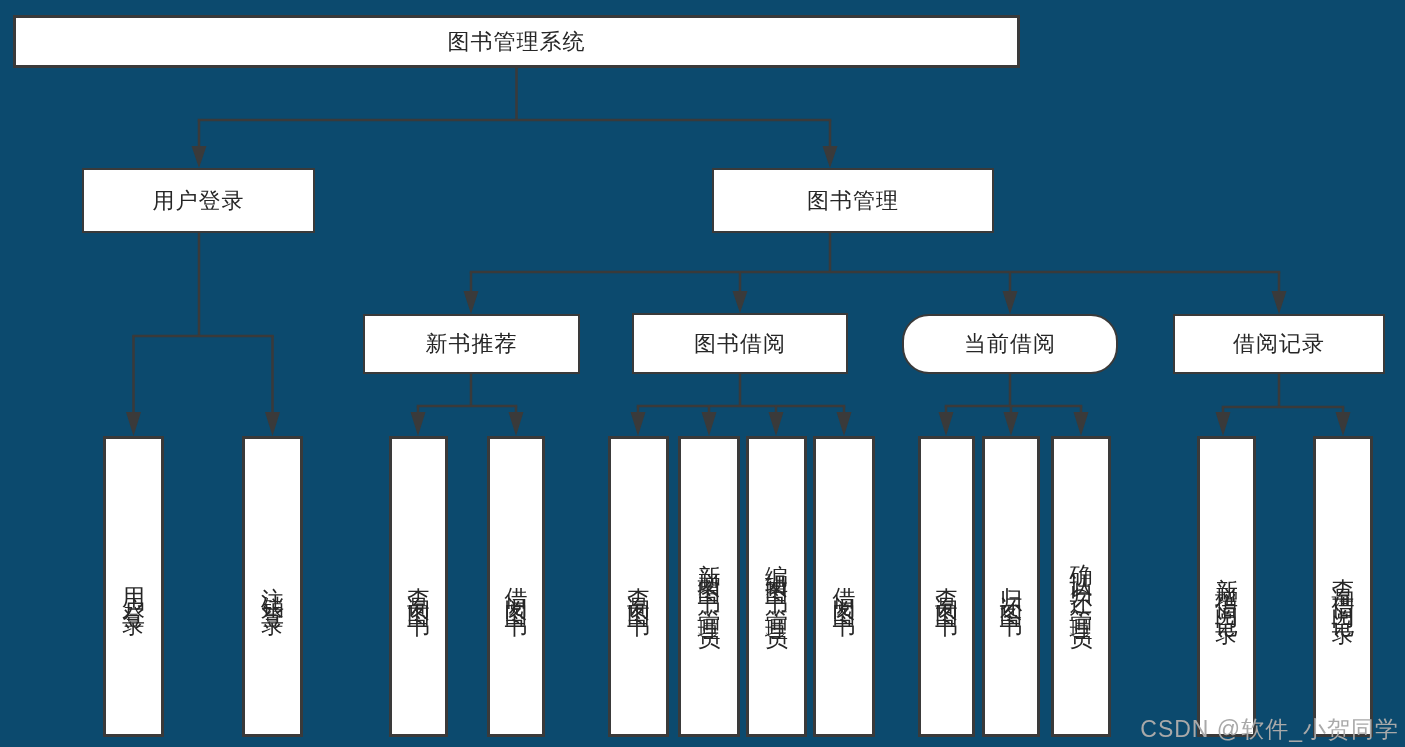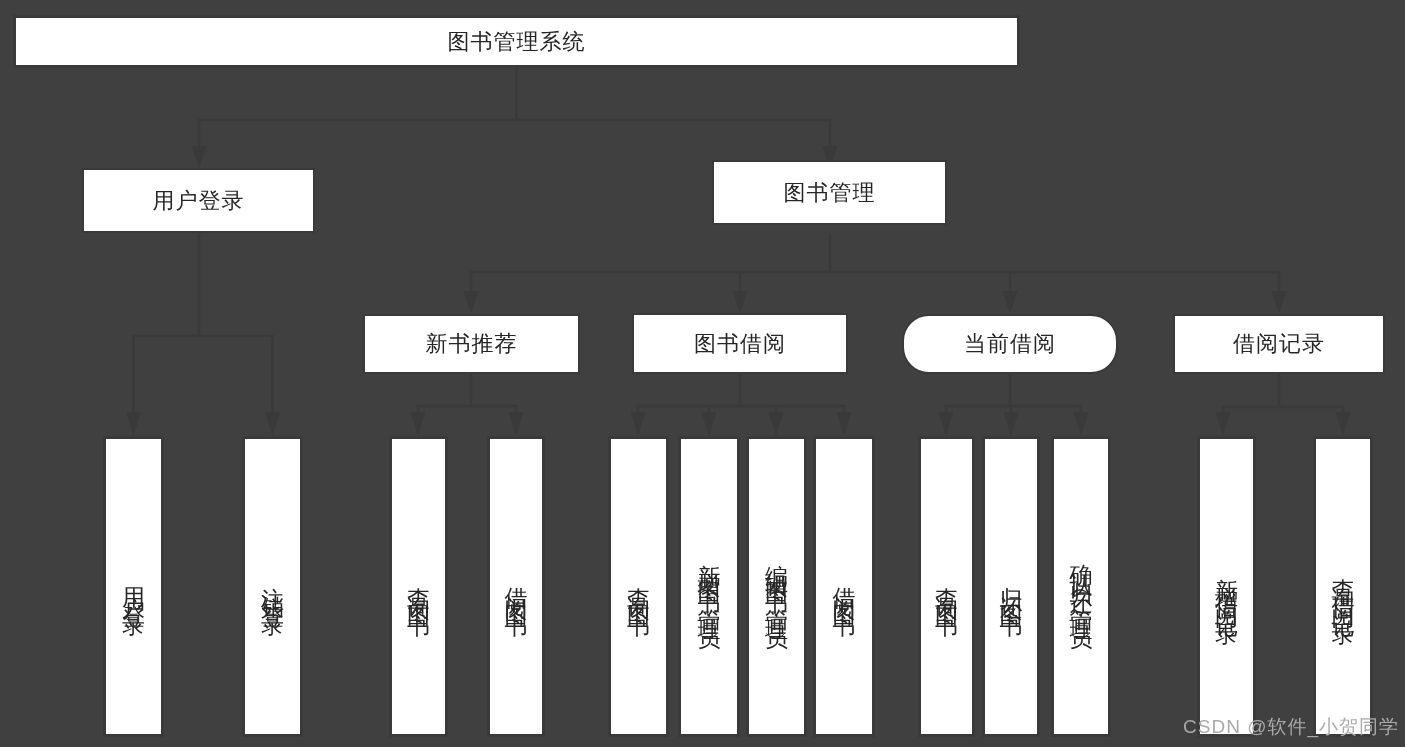--- a/index.html
+++ b/index.html
@@ -1,19 +1,19 @@
 <!DOCTYPE html>
 <html><head>
 <meta charset="utf-8">
 <style>
   html,body{margin:0;padding:0;background:#ffffff;}
   .canvas{
     position:relative;
     width:1405px;height:747px;
-    background:#404040;
+    background:#0c4a6e;
     overflow:hidden;
     font-family:"Liberation Sans","DejaVu Sans",sans-serif;
   }
   .wires{position:absolute;left:0;top:0;width:1405px;height:747px;}
   .wires line{stroke:#3a3a3a;stroke-width:2.5;}
   .wires polygon{fill:#3a3a3a;}
   .node{
     position:absolute;
     box-sizing:border-box;
     background:#ffffff;
@@ -30,21 +30,21 @@
     writing-mode:vertical-rl;
     text-orientation:mixed;
     font-size:23px;
     letter-spacing:9px;
     line-height:1;
     color:#262626;
   }
   .watermark{
     position:absolute;
     right:6px;top:714px;
-    font-size:19px;
+    font-size:23px;
     color:#a9a9a9;
     letter-spacing:1px;
     white-space:nowrap;
   }
 </style>
 </head>
 <body>
 
 <div class="canvas">
 
@@ -124,21 +124,21 @@
     </g>
   </svg>
 
   <div class="node root" style="left:13px;top:15px;width:1007px;height:53px;">
     <span>图书管理系统</span>
   </div>
 
   <div class="node" style="left:82px;top:168px;width:233px;height:65px;">
     <span>用户登录</span>
   </div>
-  <div class="node" style="left:712px;top:160px;width:235px;height:65px;">
+  <div class="node" style="left:712px;top:168px;width:282px;height:65px;">
     <span>图书管理</span>
   </div>
 
   <div class="node" style="left:632px;top:313px;width:216px;height:61px;">
     <span>图书借阅</span>
   </div>
   <div class="node" style="left:363px;top:314px;width:217px;height:60px;">
     <span>新书推荐</span>
   </div>
   <div class="node" style="left:902px;top:314px;width:216px;height:60px;border-radius:27px;">

